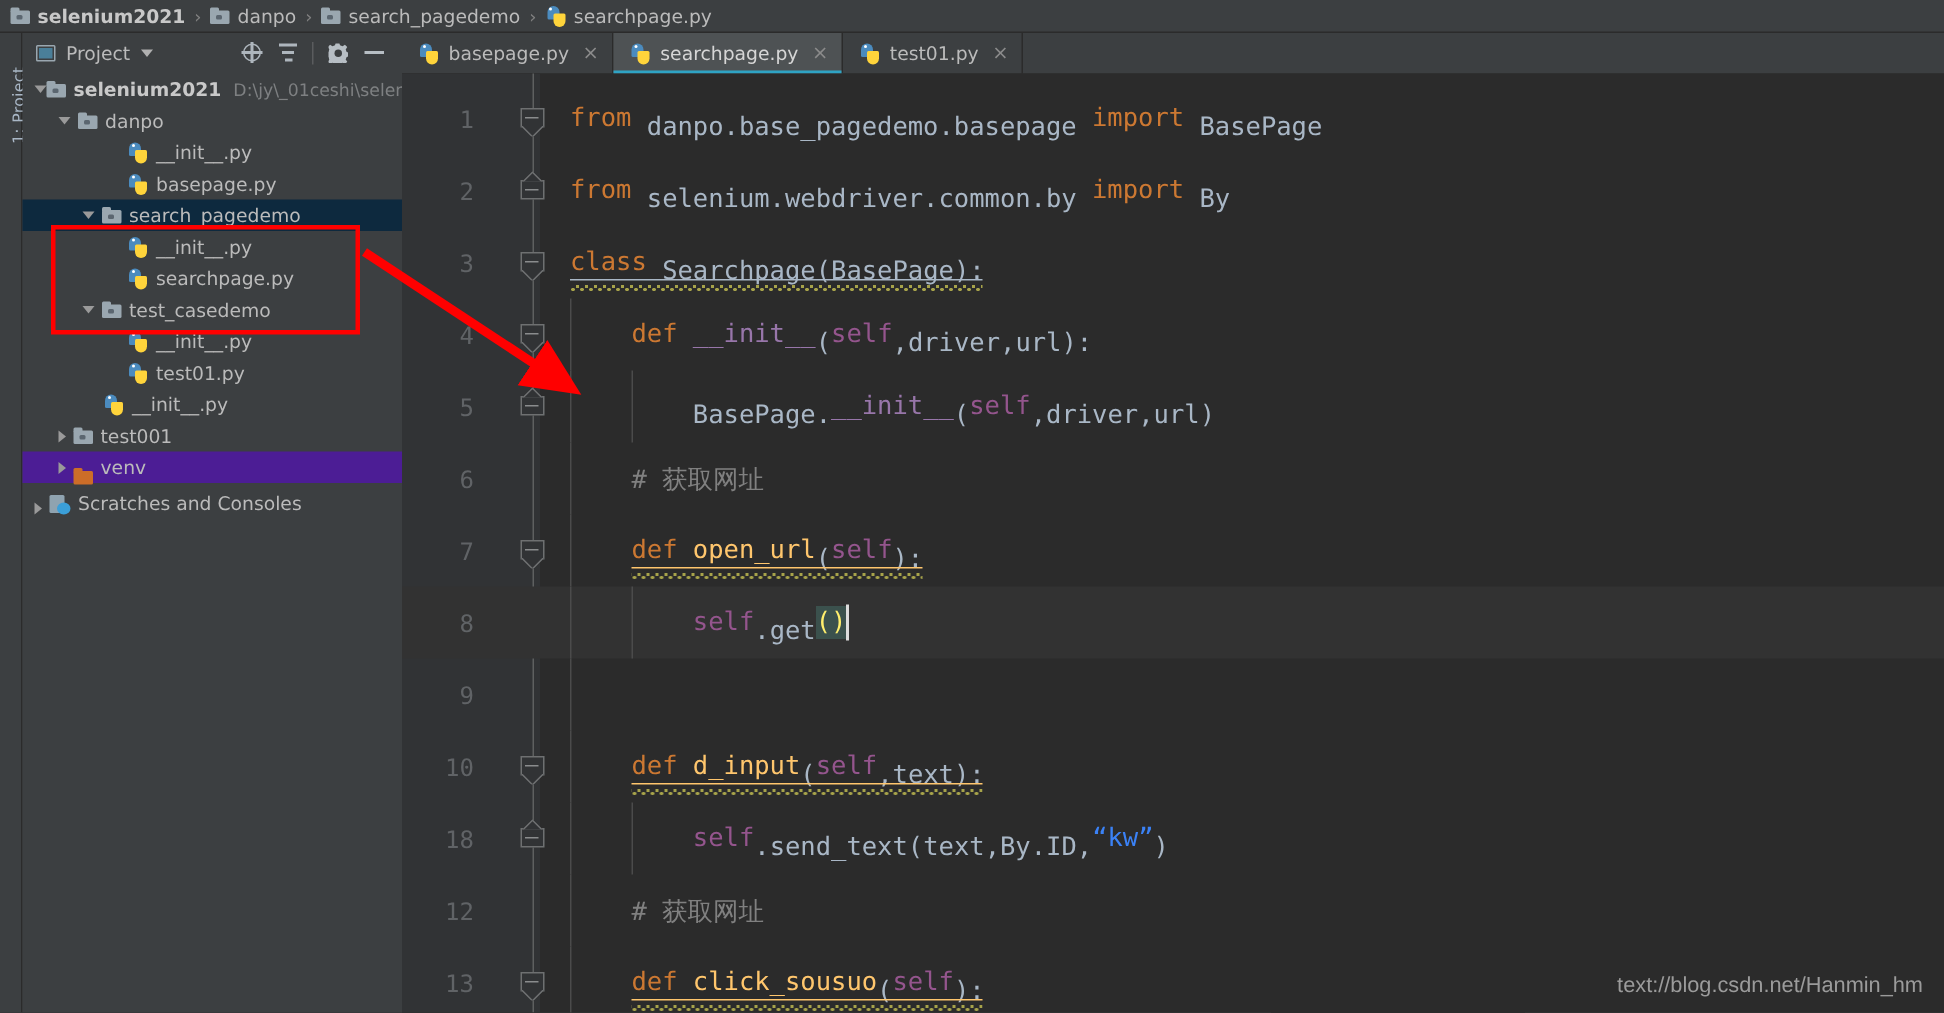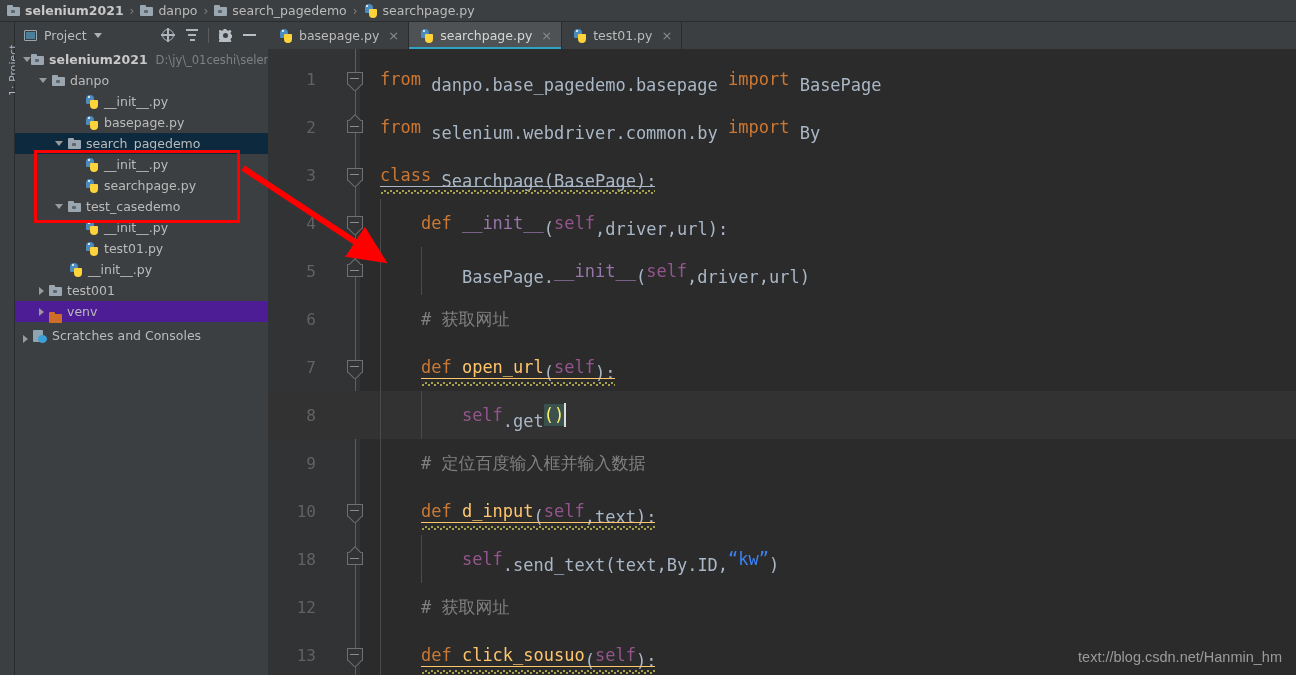--- a/index.html
+++ b/index.html
@@ -631,21 +631,20 @@
             <div class="iguide" style="left: 112px; top: 0px; height: 48px;"></div>
           </div>
           <div class="cline current" style="height: 48px;">
             <div class="lnum">8</div>
             <div class="ctext"><span class="plain">        </span><span class="self">self</span><span class="plain">.</span><span class="plain">get</span><span class="paren-hl">()</span><span class="caret"></span></div>
             <div class="iguide" style="left: 112px; top: 0px; height: 48px;"></div>
             <div class="iguide" style="left: 152.8px; top: 0px; height: 48px;"></div>
           </div>
           <div class="cline" style="height: 48px;">
             <div class="lnum">9</div>
-            <div class="ctext"><span class="cmt">    # 定位百度输入框并输入数据</span></div>
             <div class="iguide" style="left: 112px; top: 0px; height: 48px;"></div>
           </div>
           <div class="cline" style="height: 48px;">
             <div class="lnum">10</div>
             <div class="ctext"><span class="plain">    </span><span class="kw">def </span><span class="fn">d_input</span><span class="plain">(</span><span class="self">self</span><span class="plain">,</span><span class="plain">text</span><span class="plain">):</span></div>
             <div class="uline yellow" style="position: absolute; left: 152.8px; width: 234.6px; bottom: 12px;"></div>
             <div class="squig" style="position: absolute; left: 152.8px; width: 234.6px; bottom: 5px;"></div>
             <div class="iguide" style="left: 112px; top: 0px; height: 48px;"></div>
           </div>
           <div class="cline" style="height: 48px;">

